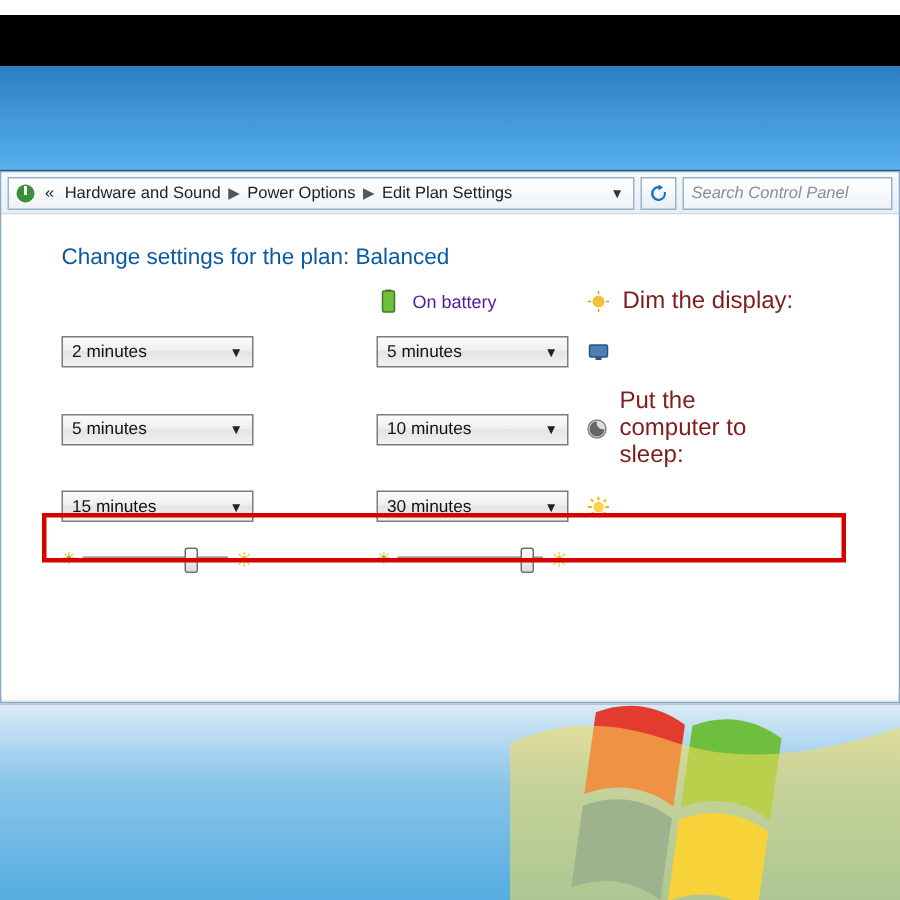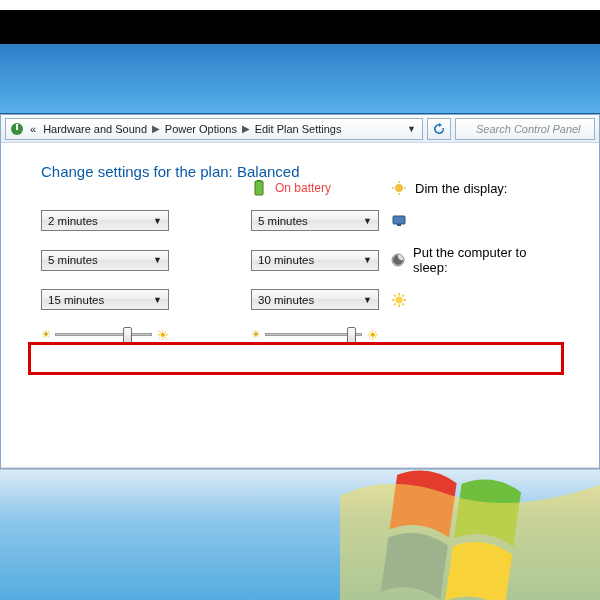--- a/index.html
+++ b/index.html
@@ -54,44 +54,44 @@
     display:flex; align-items:center; justify-content:center;
     background: linear-gradient(#fff,#e6eef6);
     border:1px solid #9ab3c9;
     color:#1a6fb3;
     font-size:12px;
   }
   .searchbox {
     width: 140px; height: 22px;
     background: linear-gradient(#fff,#eef3f8);
     border:1px solid #9ab3c9;
-    display:flex; align-items:center; padding:0 20px;
+    display:flex; align-items:center; padding:0 5px;
     color:#8a8f96; font-style: italic; font-size:11px;
     white-space:nowrap; overflow:hidden;
   }
   .content {
     background:#fff;
     padding: 20px 28px 24px 40px;
     height: 320px;
   }
   .heading {
     color:#0a5aa5;
     font-size: 15px;
     font-weight: 400;
-    margin-bottom: 0;
+    margin-bottom: 12px;
   }
   .subtext { color:#222; font-size:12px; margin-bottom: 16px; }
   .grid {
     display: grid;
     grid-template-columns: 210px 140px 140px;
     row-gap: 14px;
     align-items:center;
   }
-  .colhdr { display:flex; align-items:center; gap:8px; font-size:12px; color:#ef4444; }
-  .rowlbl { display:flex; align-items:center; gap:8px; font-size:13px; color:#000000; }
+  .colhdr { display:flex; align-items:center; gap:8px; font-size:12px; color:#4c1d95; }
+  .rowlbl { display:flex; align-items:center; gap:8px; font-size:16px; color:#7f1d1d; }
   .ic { width:16px; height:16px; display:inline-flex; align-items:center; justify-content:center; }
   .dd {
     width: 128px; height: 21px;
     background: linear-gradient(#fbfbfb 0%, #efefef 45%, #e4e4e4 50%, #f1f1f1 100%);
     border: 1px solid #7c7c7c;
     display:flex; align-items:center; justify-content:space-between;
     padding: 0 6px;
     font-size: 11.5px;
     color:#111;
     gap:15px;

